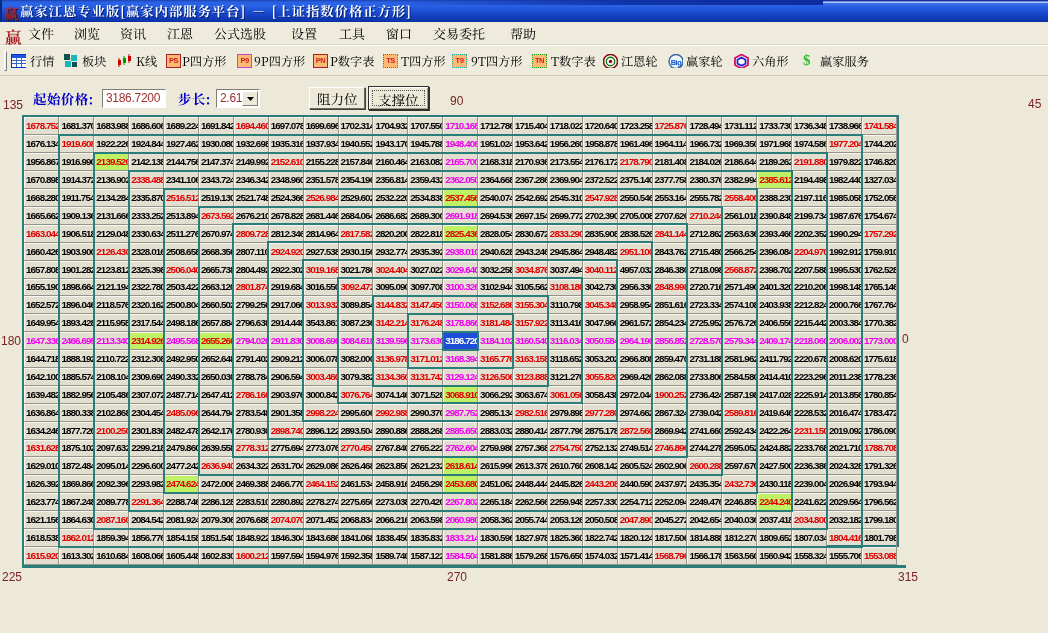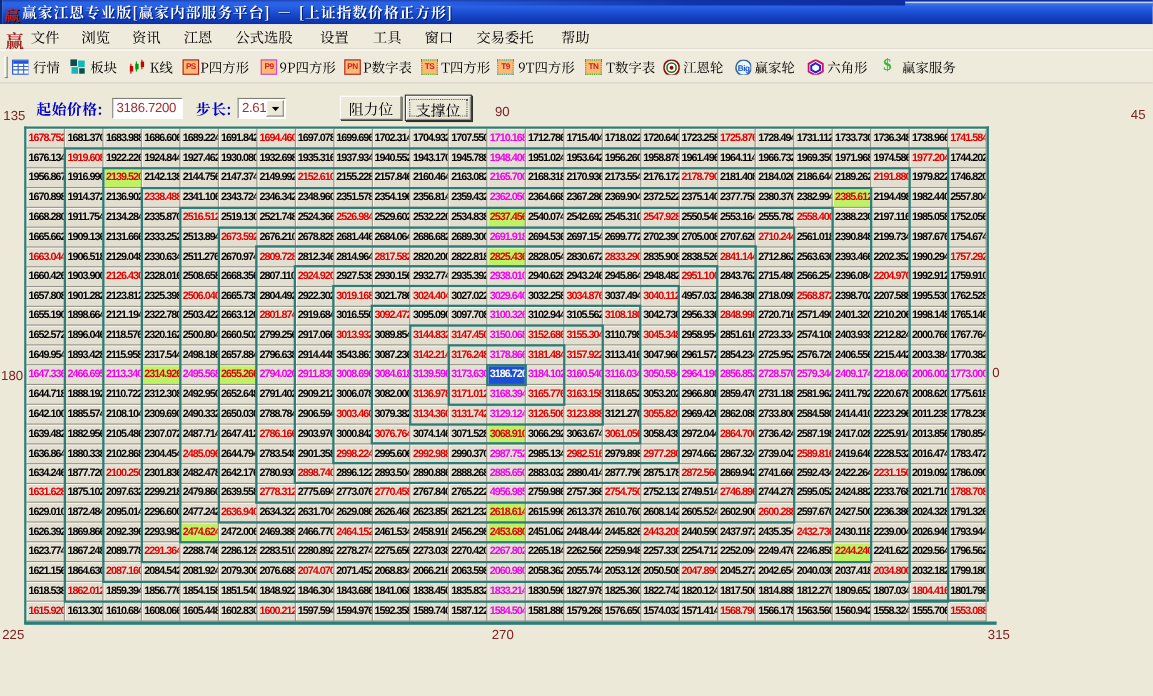--- a/index.html
+++ b/index.html
@@ -550,21 +550,21 @@
         <td class="bk">2367.286</td>
         <td class="bk">2369.904</td>
         <td class="bk">2372.522</td>
         <td class="bk">2375.140</td>
         <td class="bk">2377.758</td>
         <td class="bk">2380.376</td>
         <td class="bk">2382.994</td>
         <td class="yl">2385.612</td>
         <td class="bk">2194.498</td>
         <td class="bk">1982.440</td>
-        <td class="bk">2557.804</td>
+        <td class="bk">1327.034</td>
       </tr>
       <tr>
         <td class="bk">1668.280</td>
         <td class="bk">1911.754</td>
         <td class="bk">2134.284</td>
         <td class="bk">2335.870</td>
         <td class="rd">2516.512</td>
         <td class="bk">2519.130</td>
         <td class="bk">2521.748</td>
         <td class="bk">2524.366</td>
@@ -868,21 +868,21 @@
         <td class="bk">3000.842</td>
         <td class="rd">3076.764</td>
         <td class="bk">3074.146</td>
         <td class="bk">3071.528</td>
         <td class="yl">3068.910</td>
         <td class="bk">3066.292</td>
         <td class="bk">3063.674</td>
         <td class="rd">3061.056</td>
         <td class="bk">3058.438</td>
         <td class="bk">2972.044</td>
-        <td class="rd">2864.706</td>
+        <td class="rd">1900.252</td>
         <td class="bk">2736.424</td>
         <td class="bk">2587.198</td>
         <td class="bk">2417.028</td>
         <td class="bk">2225.914</td>
         <td class="bk">2013.856</td>
         <td class="bk">1780.854</td>
       </tr>
       <tr>
         <td class="bk">1636.864</td>
         <td class="bk">1880.338</td>
@@ -943,21 +943,21 @@
         <td class="bk">2097.632</td>
         <td class="bk">2299.218</td>
         <td class="bk">2479.860</td>
         <td class="bk">2639.558</td>
         <td class="rd">2778.312</td>
         <td class="bk">2775.694</td>
         <td class="bk">2773.076</td>
         <td class="rd">2770.458</td>
         <td class="bk">2767.840</td>
         <td class="bk">2765.222</td>
-        <td class="mg">4956.985</td>
+        <td class="mg">2762.604</td>
         <td class="bk">2759.986</td>
         <td class="bk">2757.368</td>
         <td class="rd">2754.750</td>
         <td class="bk">2752.132</td>
         <td class="bk">2749.514</td>
         <td class="rd">2746.896</td>
         <td class="bk">2744.278</td>
         <td class="bk">2595.052</td>
         <td class="bk">2424.882</td>
         <td class="bk">2233.768</td>

